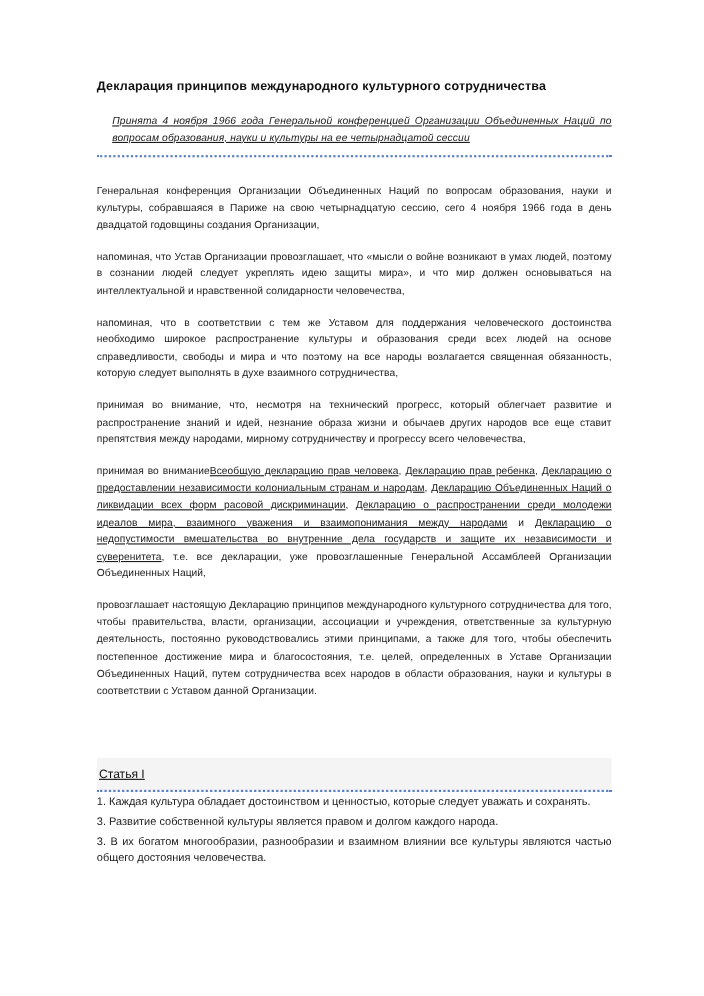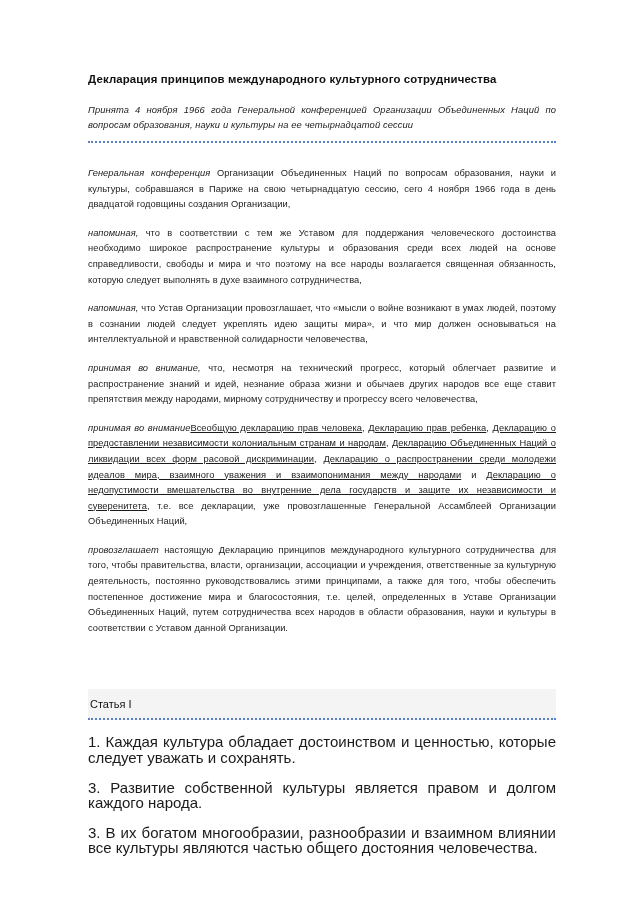--- a/index.html
+++ b/index.html
@@ -37,60 +37,61 @@
     color: #111111;
     margin: 0;
     padding: 72px 0 0 0;
     letter-spacing: 0.15px;
   }
   .doc-subtitle {
     font-style: italic;
     font-size: 9.4px;
     line-height: 14.5px;
     color: #1b1b1b;
-    margin: 17px 0 0 0;
+    margin: 17px 0 0 14px;
     text-align: justify;
     letter-spacing: 0.1px;
+    text-decoration: underline;
   }
   .rule {
     margin: 9px 0 0 0;
     height: 0;
     border: 0;
     border-top: 2px dotted #5b7fc4;
     width: 468px;
   }
   p.para {
     font-size: 9.3px;
     line-height: 15.6px;
     margin: 0 0 13px 0;
     text-align: justify;
     color: #1b1b1b;
     letter-spacing: 0.05px;
   }
   .para.first { margin-top: 23px; }
   .lead {
-    font-style: italic;
   }
   .lnk {
     color: #1b1b1b;
   }
   .section-head {
     background: #f4f4f4;
     border-bottom: 2px dotted #5b7fc4;
     font-size: 11px;
     line-height: 16px;
     color: #111;
     padding: 7px 4px 6px 2px;
     margin: 18px 0 0 0;
     font-weight: normal;
+    text-decoration: underline;
   }
   .article-item {
-    font-size: 15px;
+    font-size: 10px;
     line-height: 15.6px;
-    margin: 14px 0 0 0;
+    margin: 2px 0 0 0;
     text-align: justify;
     color: #1b1b1b;
   }
   .spacer-lg { height: 22px; }
 </style>
 </head>
 <body>
 
 <div class="page">
   <div class="content">
@@ -99,25 +100,25 @@
 
     <div class="doc-subtitle">Принята 4 ноября 1966 года Генеральной конференцией Организации Объединенных Наций по вопросам образования, науки и культуры на ее четырнадцатой сессии</div>
 
     <hr class="rule">
 
     <p class="para first">
       <span class="lead">Генеральная конференция</span><span> Организации Объединенных Наций по вопросам образования, науки и культуры, собравшаяся в Париже на свою четырнадцатую сессию, сего 4 ноября 1966 года в день двадцатой годовщины создания Организации,</span>
     </p>
 
     <p class="para">
-      <span class="lead">напоминая,</span><span> что в соответствии с тем же Уставом для поддержания человеческого достоинства необходимо широкое распространение культуры и образования среди всех людей на основе справедливости, свободы и мира и что поэтому на все народы возлагается священная обязанность, которую следует выполнять в духе взаимного сотрудничества,</span>
+      <span class="lead">напоминая,</span><span> что Устав Организации провозглашает, что «мысли о войне возникают в умах людей, поэтому в сознании людей следует укреплять идею защиты мира», и что мир должен основываться на интеллектуальной и нравственной солидарности человечества,</span>
     </p>
 
     <p class="para">
-      <span class="lead">напоминая,</span><span> что Устав Организации провозглашает, что «мысли о войне возникают в умах людей, поэтому в сознании людей следует укреплять идею защиты мира», и что мир должен основываться на интеллектуальной и нравственной солидарности человечества,</span>
+      <span class="lead">напоминая,</span><span> что в соответствии с тем же Уставом для поддержания человеческого достоинства необходимо широкое распространение культуры и образования среди всех людей на основе справедливости, свободы и мира и что поэтому на все народы возлагается священная обязанность, которую следует выполнять в духе взаимного сотрудничества,</span>
     </p>
 
 
     <p class="para">
       <span class="lead">принимая во внимание,</span><span> что, несмотря на технический прогресс, который облегчает развитие и распространение знаний и идей, незнание образа жизни и обычаев других народов все еще ставит препятствия между народами, мирному сотрудничеству и прогрессу всего человечества,</span>
     </p>
 
     <p class="para">
       <span class="lead">принимая во внимание</span><a class="lnk" href="#">Всеобщую декларацию прав человека</a><span>, </span><a class="lnk" href="#">Декларацию прав ребенка</a><span>, </span><a class="lnk" href="#">Декларацию о предоставлении независимости колониальным странам и народам</a><span>, </span><a class="lnk" href="#">Декларацию Объединенных Наций о ликвидации всех форм расовой дискриминации</a><span>, </span><a class="lnk" href="#">Декларацию о распространении среди молодежи идеалов мира, взаимного уважения и взаимопонимания между народами</a><span> и </span><a class="lnk" href="#">Декларацию о недопустимости вмешательства во внутренние дела государств и защите их независимости и суверенитета</a><span>, т.е. все декларации, уже провозглашенные Генеральной Ассамблеей Организации Объединенных Наций,</span>
     </p>

